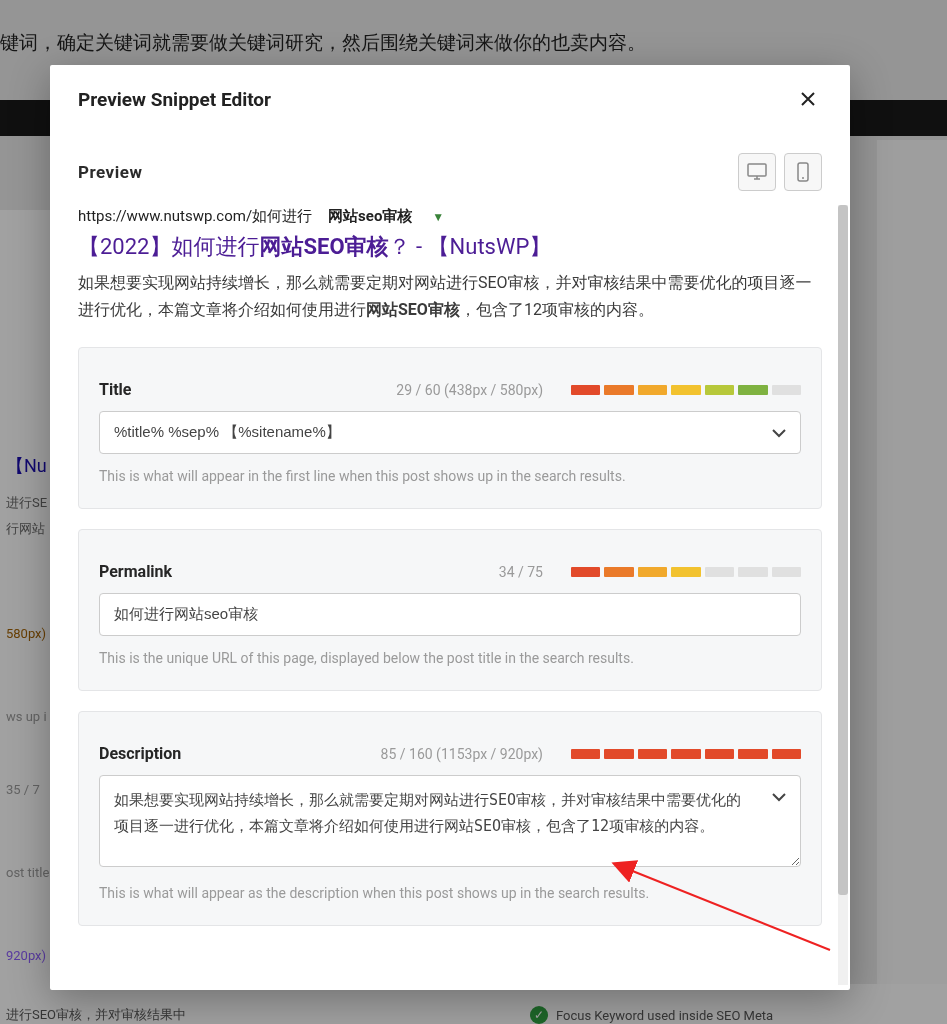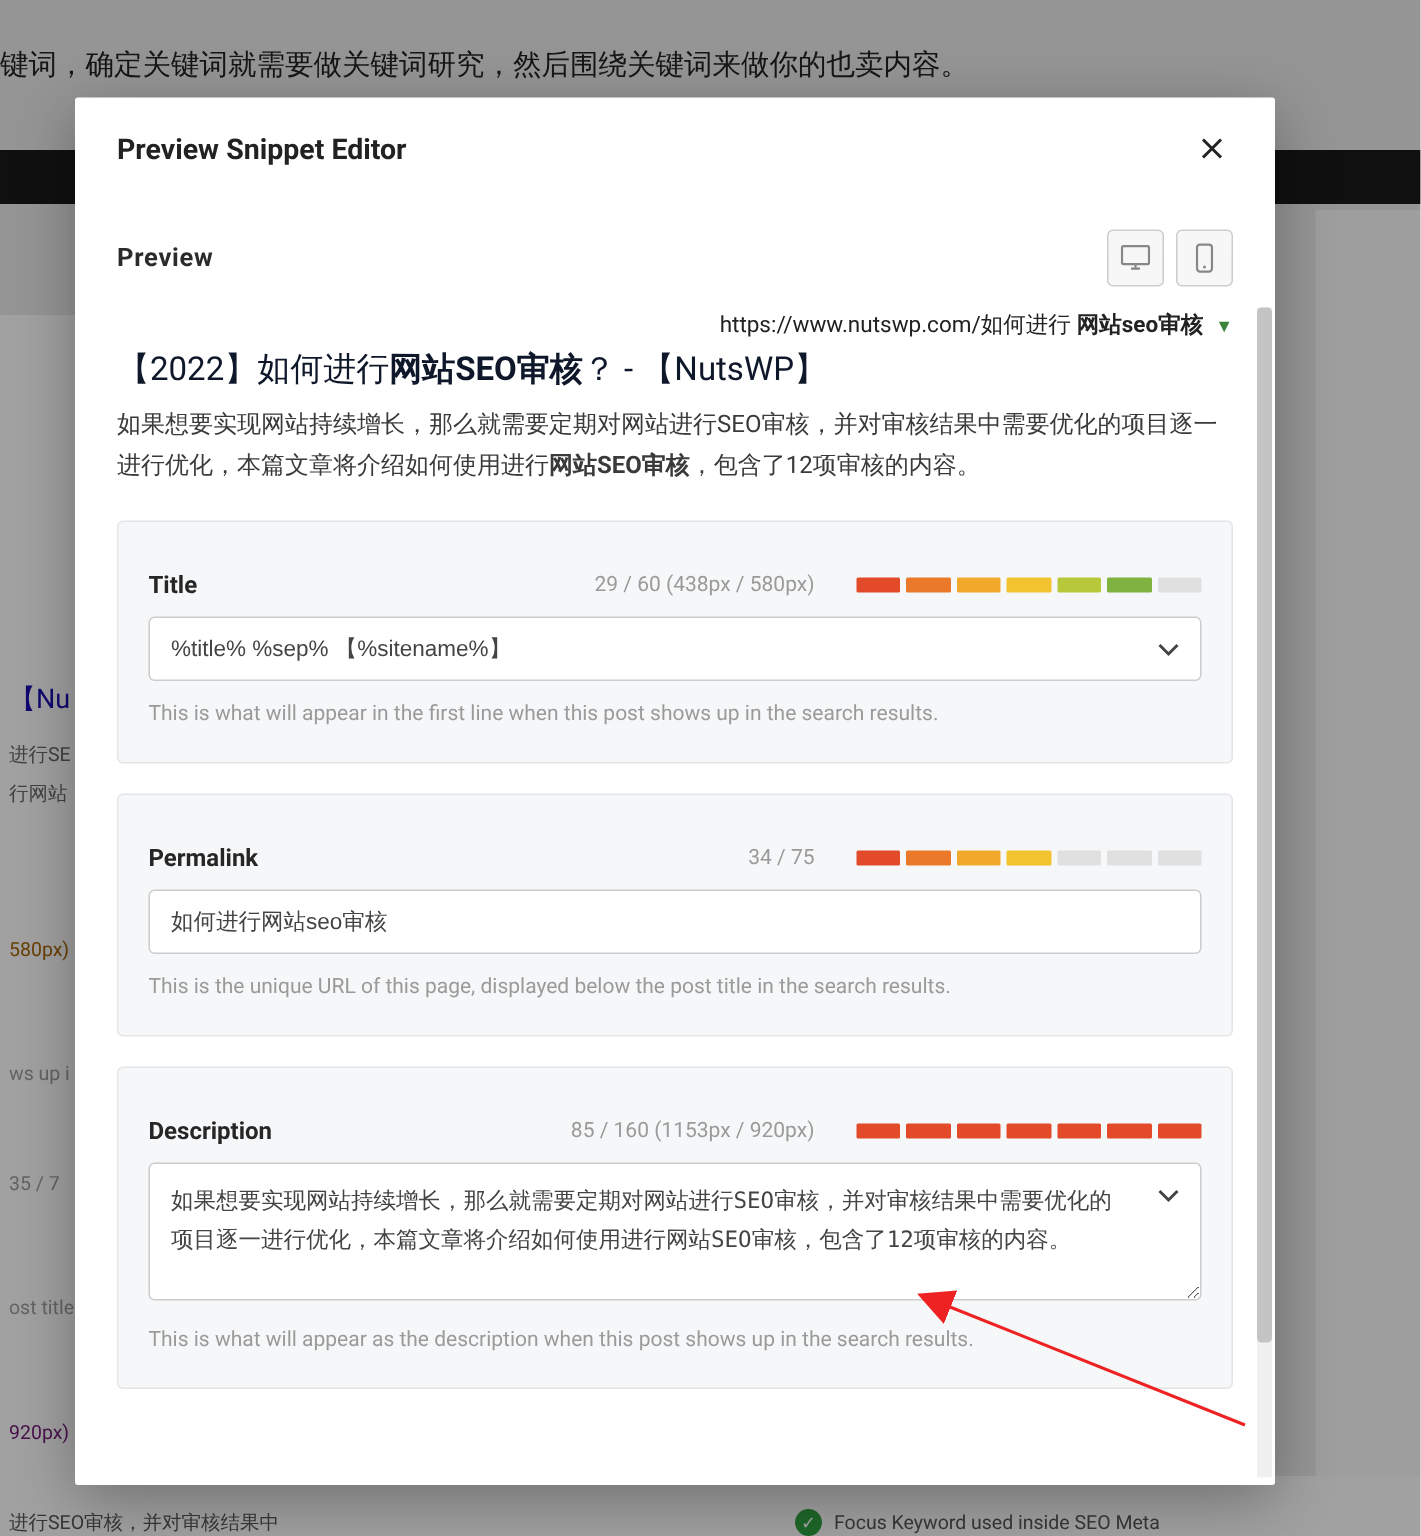--- a/index.html
+++ b/index.html
@@ -154,28 +154,27 @@
 }
 .preview-block {
   margin-top: 6px;
   margin-bottom: 24px;
 }
 .preview-url {
   font-size: 15px;
   color: #222;
   display: flex;
   align-items: center;
-  gap: 4px;
-  justify-content: flex-end;
+  gap: 16px;
 }
 .preview-url .bold { font-weight: 700; }
 .url-caret { color: #3a833a; margin-left: 4px; font-size: 12px; }
 .preview-title {
   font-size: 22px;
-  color: #0f172a;
+  color: #4c1d95;
   margin-top: 6px;
   line-height: 1.4;
 }
 .preview-title .bold { font-weight: 700; }
 .preview-desc {
   font-size: 16px;
   color: #3a3a3a;
   margin-top: 6px;
   line-height: 1.7;
 }
@@ -279,21 +278,21 @@
   <div class="bg-text">键词，确定关键词就需要做关键词研究，然后围绕关键词来做你的也卖内容。</div>
   <div class="bg-dark-bar"></div>
   <div class="bg-left-panel">
     <div style="color:#1a0dab;font-size:18px;margin-top:240px">【Nu</div>
     <div style="margin-top:8px">进行SE</div>
     <div>行网站</div>
     <div style="margin-top:80px;color:#a16207">580px)</div>
     <div style="margin-top:60px;color:#999">ws up i</div>
     <div style="margin-top:50px;color:#999">35 / 7</div>
     <div style="margin-top:60px;color:#999">ost title</div>
-    <div style="margin-top:60px;color:#701a75">920px)</div>
+    <div style="margin-top:60px;color:#8b5cf6">920px)</div>
   </div>
   <div class="bg-right-panel"></div>
   <div class="bg-bottom">
     <span class="bg-bottom-left">进行SEO审核，并对审核结果中</span>
     <span class="bg-bottom-right">
       <span class="green-check">✓</span>
       <span>Focus Keyword used inside SEO Meta</span>
     </span>
   </div>
 </div>

